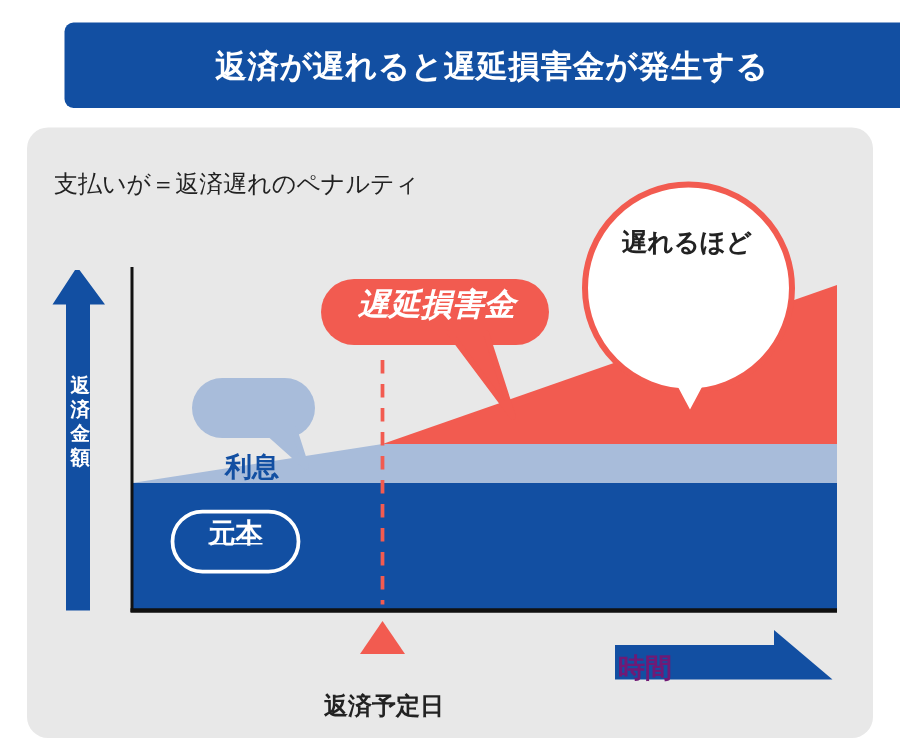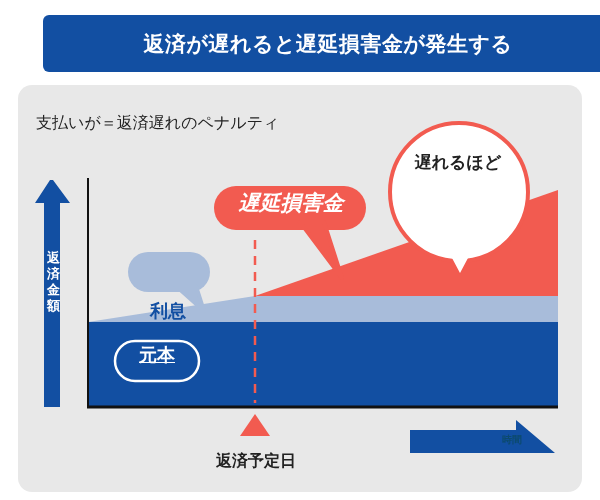--- a/index.html
+++ b/index.html
@@ -15,24 +15,24 @@
   svg.chart { position:absolute; left:0; top:0; }
   .yaxis-label { position:absolute; left:44px; top:250px; width:16px;
                  color:#fff; font-size:13px; font-weight:bold; line-height:16px;
                  text-align:right; }
   .bubble-text { position:absolute; font-weight:bold; text-align:center; }
   .penalty-label { left:218px; top:189px; width:146px; font-size:21px; color:#fff;font-style:italic; }
   .interest-label { left:128px; top:271px; width:80px; font-size:18px; color:#124FA2;margin-top:28px; }
   .principal-label { left:115px; top:343px; width:84px; font-size:18px; color:#fff;text-decoration:underline; }
   .increase-text { left:392px; top:151px; width:132px; color:#222; font-size:17px; line-height:22px; }
   .increase-text .big { font-size:22px; line-height:28px; display:block; }
-  .due-label { position:absolute; left:200px; top:451px; width:112px; text-align:center;
+  .due-label { position:absolute; left:200px; top:461px; width:112px; text-align:center;
                font-size:16px; font-weight:bold; color:#222; }
-  .time-label { position:absolute; left:412px; top:433px; width:110px; text-align:right;
-                font-size:10px; font-weight:bold; color:#0c4a6e; }
+  .time-label { position:absolute; left:412px; top:433px; width:110px; text-align:left;
+                font-size:18px; font-weight:bold; color:#701a75; }
 </style>
 </head>
 <body>
 
 <div class="title-bar">返済が遅れると遅延損害金が発生する</div>
 
 <div class="panel"></div>
 
 <div class="subtitle">支払いが＝返済遅れのペナルティ</div>
 

